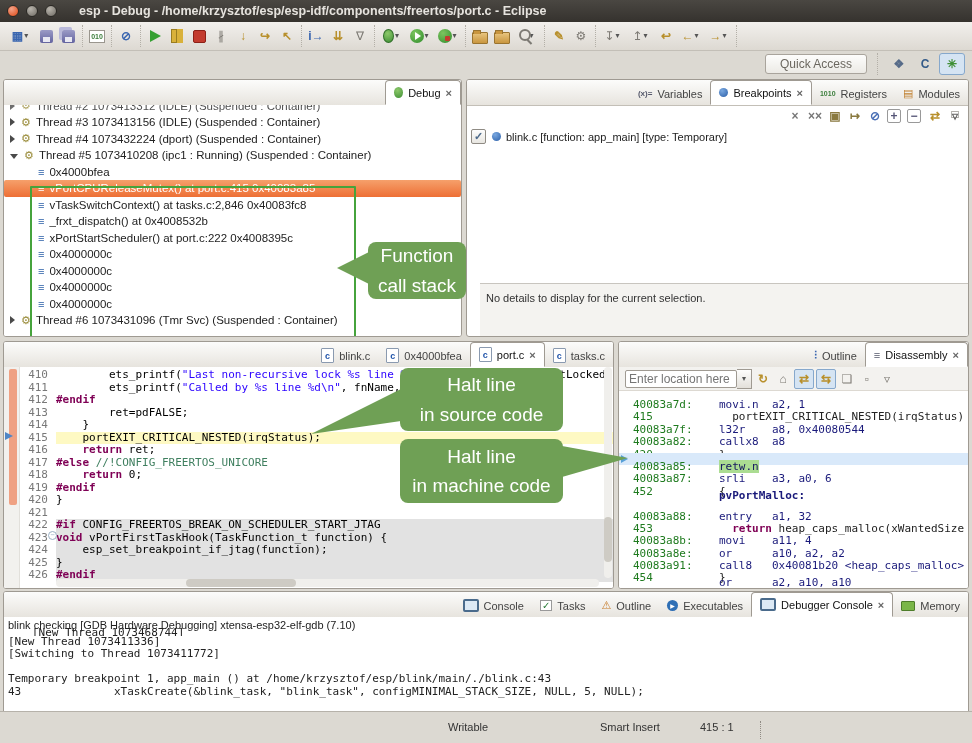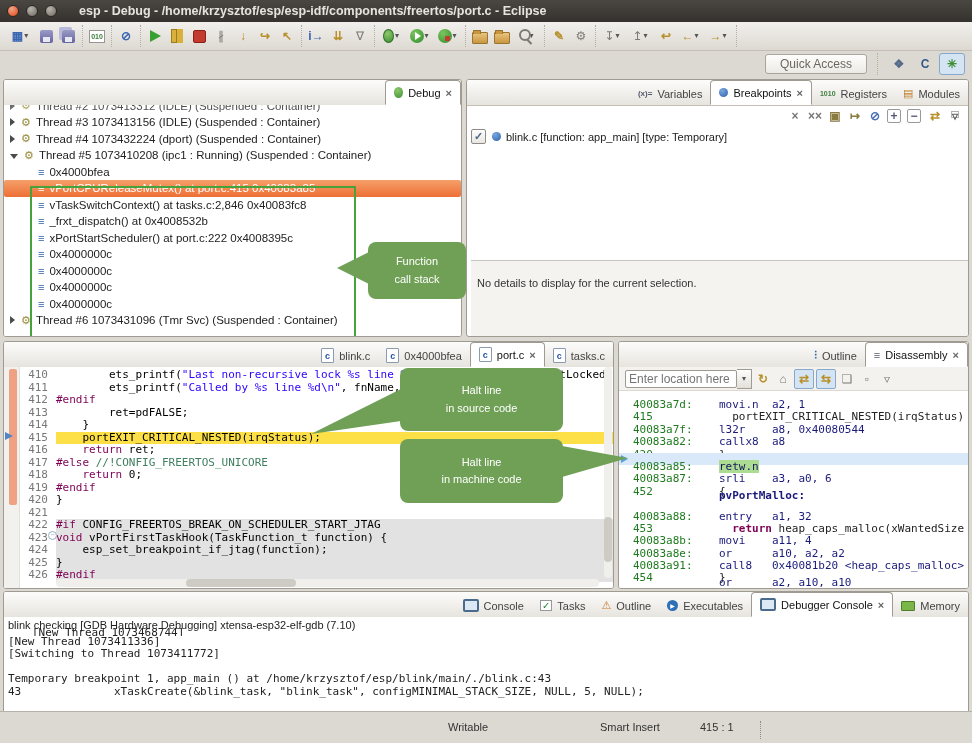--- a/index.html
+++ b/index.html
@@ -92,34 +92,34 @@
   .trow.sel{background:linear-gradient(#f6a06b,#ed6f35);color:#fff;border-radius:2px;}
   .trow.sel .frame-ico{color:#fff;}
   #callstack-box{position:absolute;left:26px;top:106px;width:322px;height:152px;border:2px solid #46a33c;border-radius:1px;pointer-events:none;}
 
   
   #right-view{left:466px;top:79px;width:503px;height:258px;}
   #bp-toolbar{position:absolute;right:4px;top:27px;display:flex;align-items:center;}
   #bp-row{position:absolute;left:4px;top:48px;display:flex;align-items:center;height:17px;}
   .cb{width:13px;height:13px;border:1px solid #8f8b84;border-radius:2px;background:linear-gradient(#fdfdfd,#e8e6e1);display:inline-flex;align-items:center;justify-content:center;color:#4e6b8c;font-size:11px;font-weight:bold;margin-right:6px;}
   .bpdot{width:9px;height:9px;border-radius:50%;background:radial-gradient(circle at 35% 30%,#7aa8e0,#2b5fa8);margin-right:5px;}
-  #bp-details{position:absolute;left:4px;right:0;bottom:0;height:76px;background:#f4f3f0;border-top:1px solid #c8c5bf;padding:16px 6px;box-sizing:border-box;color:#333;}
+  #bp-details{position:absolute;left:13px;right:0;bottom:0;height:53px;background:#f4f3f0;border-top:1px solid #c8c5bf;padding:8px 6px;box-sizing:border-box;color:#333;}
 
   
   #editor-view{left:3px;top:341px;width:611px;height:248px;}
   #editor-body{position:absolute;left:0;top:25px;right:0;bottom:0;background:#fff;
      font-family:"DejaVu Sans Mono",monospace;font-size:11px;overflow:hidden;}
   #ed-ruler{position:absolute;left:0;top:0;bottom:0;width:15px;background:#f2f1ee;border-right:1px solid #e2e0db;}
   #ed-changebar{position:absolute;left:5px;top:2px;width:8px;height:136px;background:#efa183;border-radius:2px;}
   .cline{position:relative;height:12.5px;line-height:12.5px;white-space:pre;}
   .cnum{position:absolute;left:16px;width:28px;text-align:right;color:#787878;}
   .ctext{position:absolute;left:52px;right:0;}
-  .cline.halt .ctext{background:#fde047;}
+  .cline.halt .ctext{background:#fef9c3;}
   .cline.grayb .ctext{background:#e2e2e2;}
-  .tok-d{color:#7f0055;font-weight:normal;}
+  .tok-d{color:#7f0055;font-weight:bold;}
   .tok-s{color:#2a00ff;}
   .tok-c{color:#3f7f5f;}
   .tok-p{color:#000;}
   #ip-arrow{position:absolute;left:1px;top:65px;width:0;height:0;border-left:8px solid #4f86c6;border-top:4.5px solid transparent;border-bottom:4.5px solid transparent;}
   #fold-423{position:absolute;left:44px;top:164px;width:7px;height:7px;border:1px solid #9ab0c4;border-radius:50%;font-size:7px;line-height:6px;text-align:center;color:#9ab0c4;background:#fff;}
   .hscroll{position:absolute;left:52px;right:14px;bottom:1px;height:8px;background:#f0efec;border-radius:4px;}
   .hscroll .thumb{position:absolute;left:130px;width:110px;top:0;height:8px;background:#cecbc4;border-radius:4px;}
   .vscroll{position:absolute;right:1px;top:0;bottom:10px;width:8px;background:#f0efec;border-radius:4px;}
   .vscroll .thumb{position:absolute;top:150px;height:45px;width:8px;background:#cecbc4;border-radius:4px;}
 
@@ -155,21 +155,21 @@
   
   #statusbar{position:absolute;left:0;top:711px;width:972px;height:32px;background:#dcd9d2;border-top:1px solid #b6b2aa;}
   #statusbar span{position:absolute;top:9px;color:#333;}
   #st-writable{left:448px;}
   #st-insert{left:600px;}
   #st-pos{left:700px;}
   #st-sep{left:760px;top:6px;height:18px;border-left:1px dotted #8f8b84;}
 
   
   .callout{position:absolute;background:#6fa055;color:#fff;border-radius:8px;text-align:center;
-     font-size:11px;line-height:1.55;display:flex;flex-direction:column;justify-content:center;z-index:40;}
+     font-size:19px;line-height:1.55;display:flex;flex-direction:column;justify-content:center;z-index:40;}
   #co-stack{left:368px;top:242px;width:98px;height:57px;}
   #co-src{left:400px;top:368px;width:163px;height:63px;}
   #co-machine{left:400px;top:439px;width:163px;height:64px;}
   #overlay-svg{position:absolute;left:0;top:0;z-index:39;pointer-events:none;}
 </style>
 </head>
 <body>
 
 <div id="app">
 

